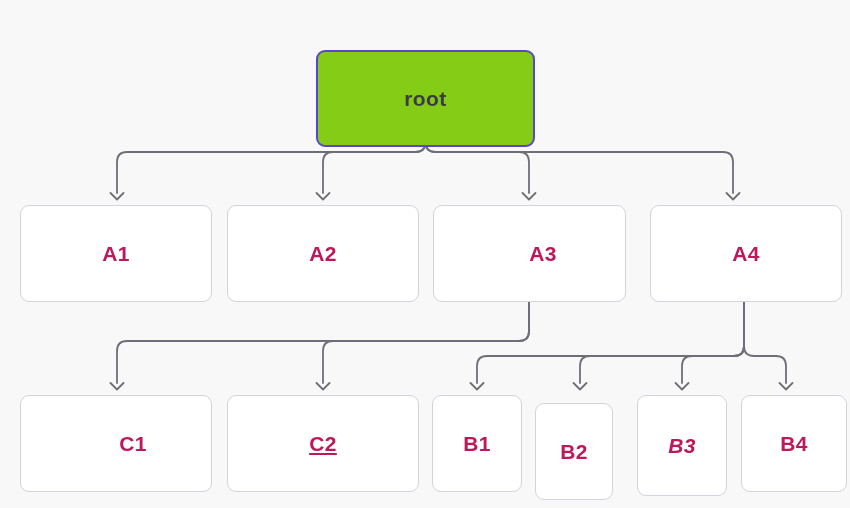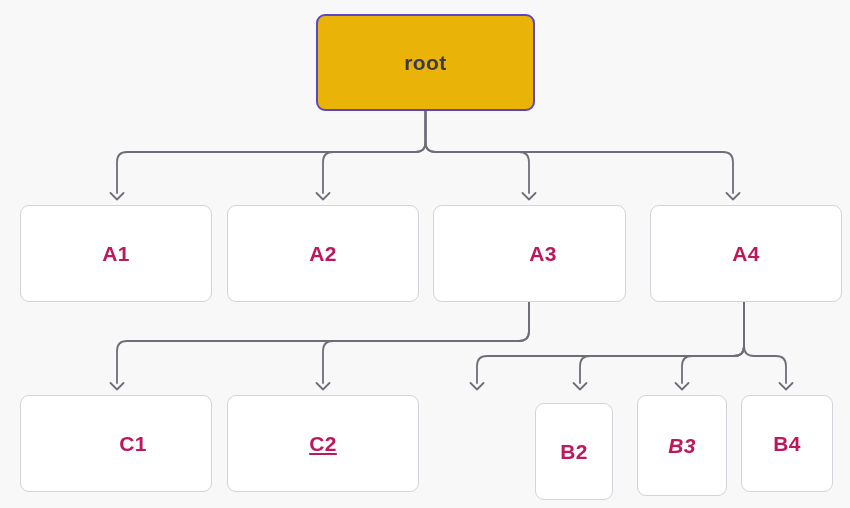--- a/index.html
+++ b/index.html
@@ -34,23 +34,24 @@
     display: flex;
     align-items: center;
     justify-content: center;
     font-size: 21px;
     font-weight: 700;
     letter-spacing: 0.4px;
     color: #be185d;
     cursor: default;
   }
   .node.root {
-    background: #eab308;
+    background: #84cc16;
     border: 2px solid #5a46c8;
     color: #3b3b46;
+    margin-top: 36px;
   }
 </style>
 </head>
 <body>
 
 <div class="canvas">
 
   <svg class="edges" width="850" height="508" viewBox="0 0 850 508">
     <g fill="none" stroke="#6e6e79" stroke-width="1.8" stroke-linecap="round" stroke-linejoin="round">
       <path d="M425.5,111 V142 Q425.5,152 415.5,152 H127 Q117,152 117,162 V193 M110.5,193 L117,199.5 L123.5,193"></path>
@@ -69,17 +70,18 @@
   <div class="node root" style="left:316px; top:14px;  width:219px; height:97px;">root</div>
 
   <div class="node" style="left:20px;  top:205px; width:192px; height:97px;">A1</div>
   <div class="node" style="left:227px; top:205px; width:192px; height:97px;">A2</div>
   <div class="node" style="left:433px; top:205px; width:193px; height:97px;padding-left:27px;">A3</div>
   <div class="node" style="left:650px; top:205px; width:192px; height:97px;">A4</div>
 
   <div class="node" style="left:20px;  top:395px; width:192px; height:97px;padding-left:34px;">C1</div>
   <div class="node" style="left:227px; top:395px; width:192px; height:97px;text-decoration:underline;">C2</div>
 
+  <div class="node" style="left:432px; top:395px; width:90px; height:97px;">B1</div>
   <div class="node" style="left:535px; top:403px; width:78px; height:97px;">B2</div>
   <div class="node" style="left:637px; top:395px; width:90px; height:101px;font-style:italic;">B3</div>
-  <div class="node" style="left:741px; top:395px; width:92px; height:97px;">B4</div>
+  <div class="node" style="left:741px; top:395px; width:106px; height:97px;">B4</div>
 
 </div>
 
 </body></html>

